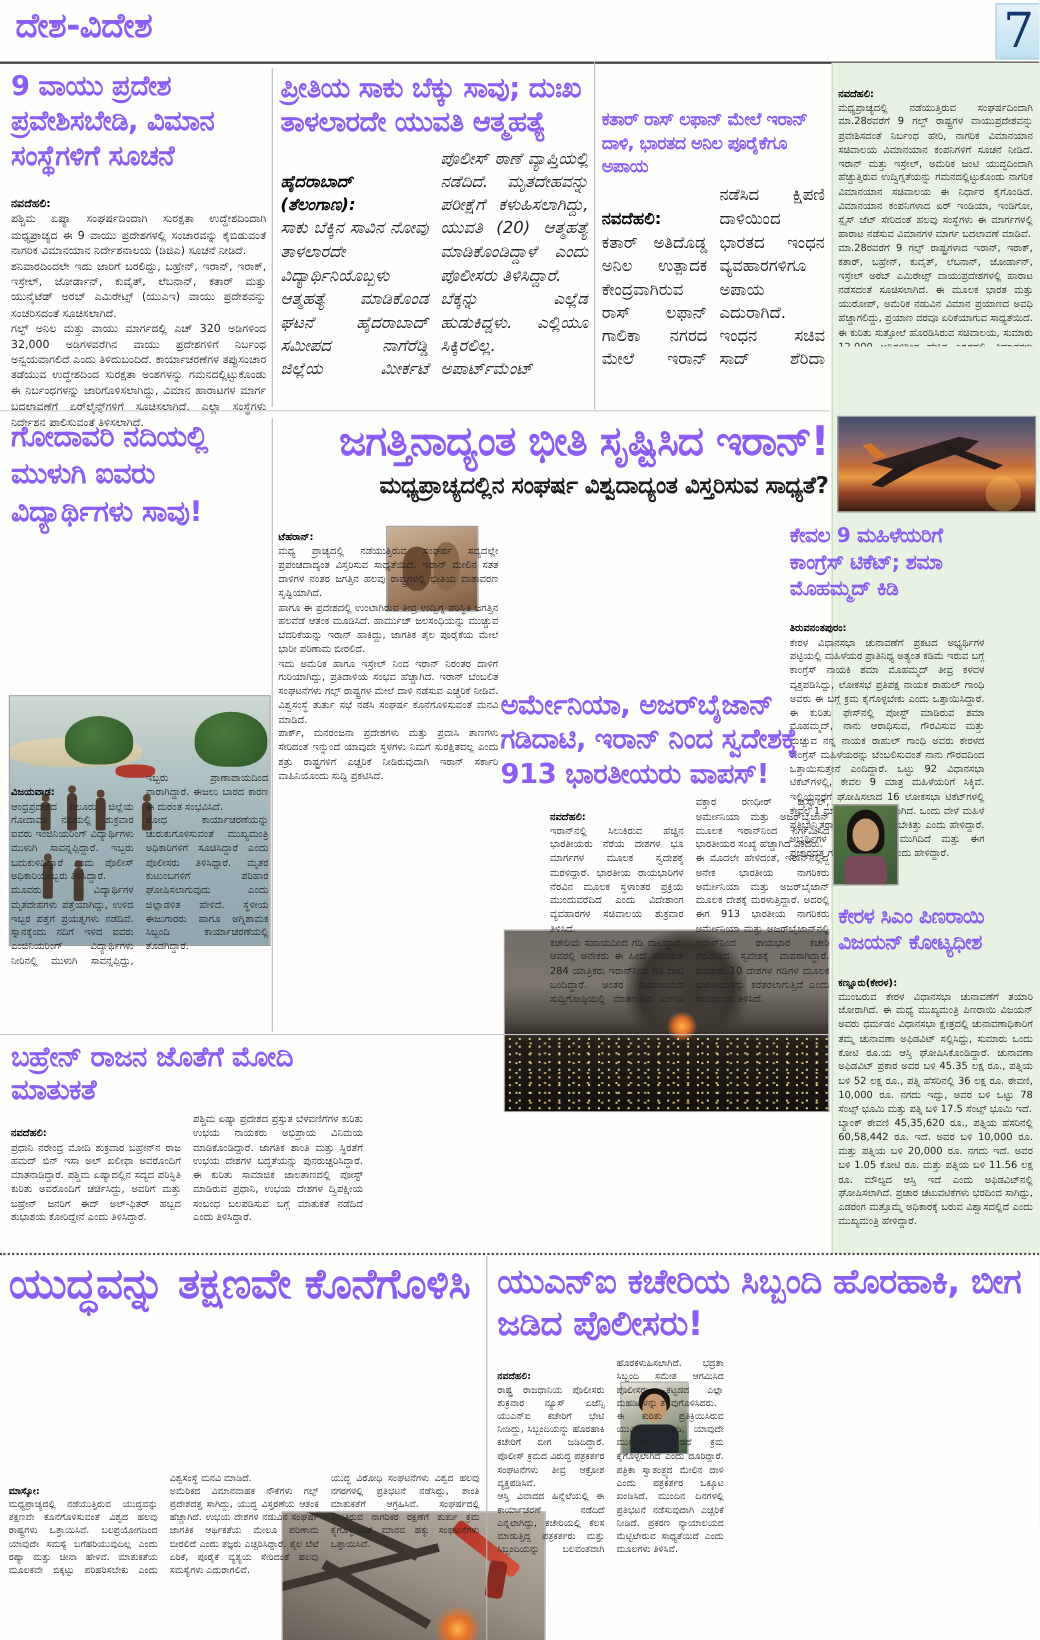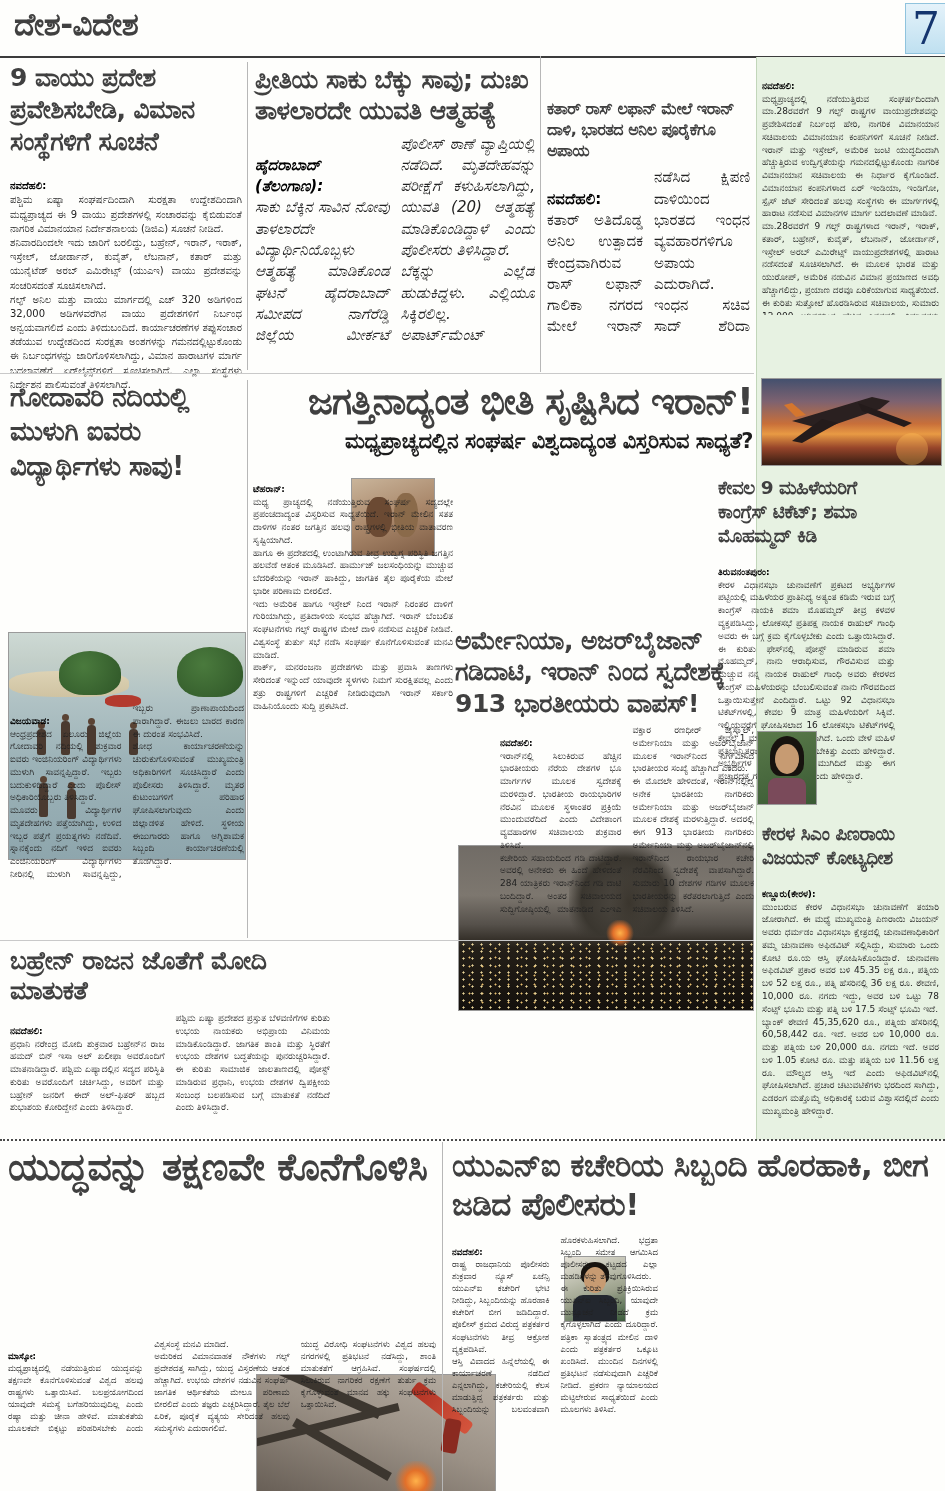--- a/index.html
+++ b/index.html
@@ -1,19 +1,19 @@
 <!DOCTYPE html>
 <html><head>
 <meta charset="utf-8">
 <style>
   html,body{margin:0;padding:0;background:#e9e9e9;}
   .page{position:relative;width:945px;height:1491px;background:#fefefc;margin:0 auto;
         font-family:"DejaVu Sans","Liberation Sans",sans-serif;color:#1a1a1a;overflow:hidden;}
   .abs{position:absolute;}
-  .hl{font-weight:700;color:#404040;letter-spacing:-0.5px;}
+  .hl{font-weight:700;color:#8b5cf6;letter-spacing:-0.5px;}
   .body-txt{font-size:10px;line-height:1.42;text-align:justify;white-space:pre-line;color:#222;}
   .dl{font-weight:700;color:#000;}
   .cols2{column-count:2;column-gap:11px;}
   .cols3{column-count:3;column-gap:11px;}
   .vrule{width:1px;background:#b7b7b7;}
   .hrule{height:1px;background:#c9c9c9;}
   .dotted{border-top:2px dotted #4a4a4a;}
   .photo{overflow:hidden;border:1px solid #9a9a9a;}
   
   .logo-box{background:linear-gradient(180deg,#dff0fa 0%,#bfe2f2 55%,#a5d4ea 100%);

